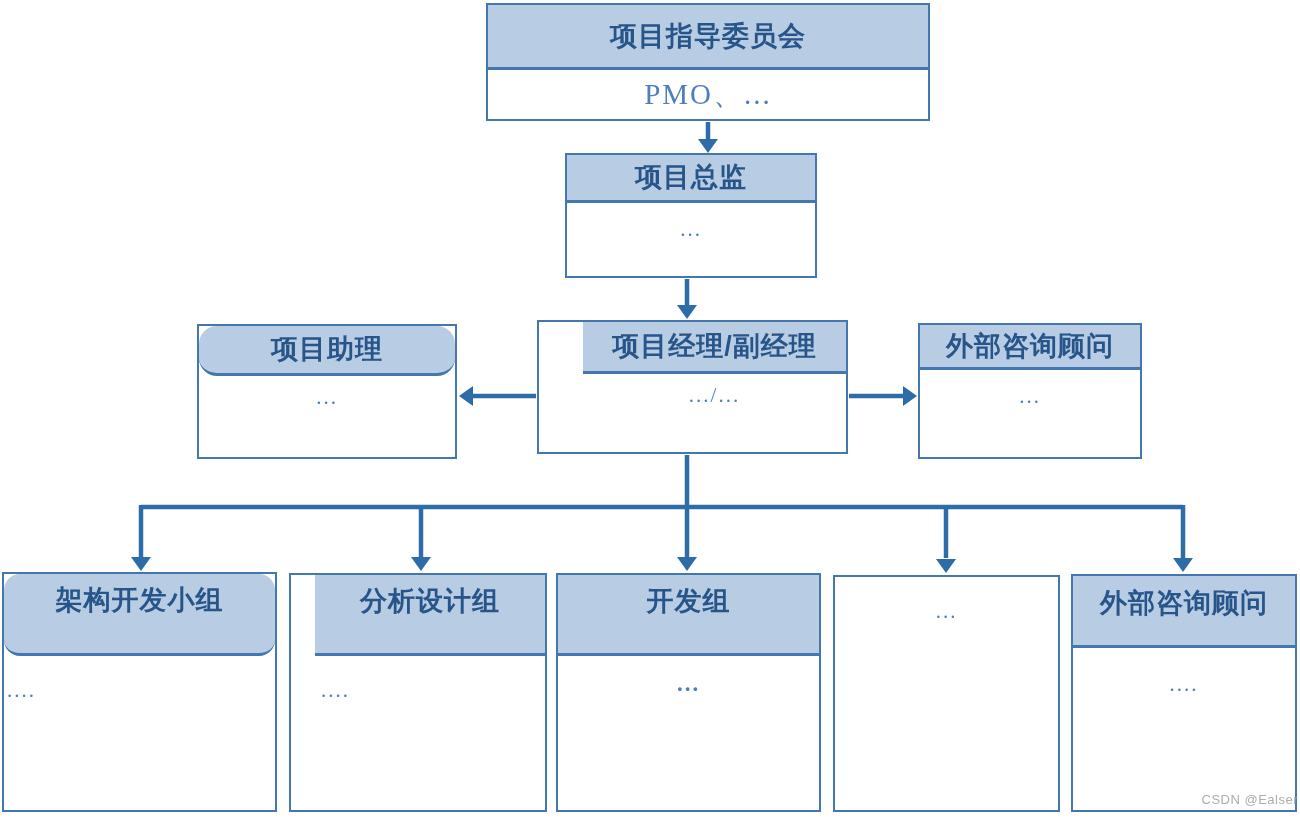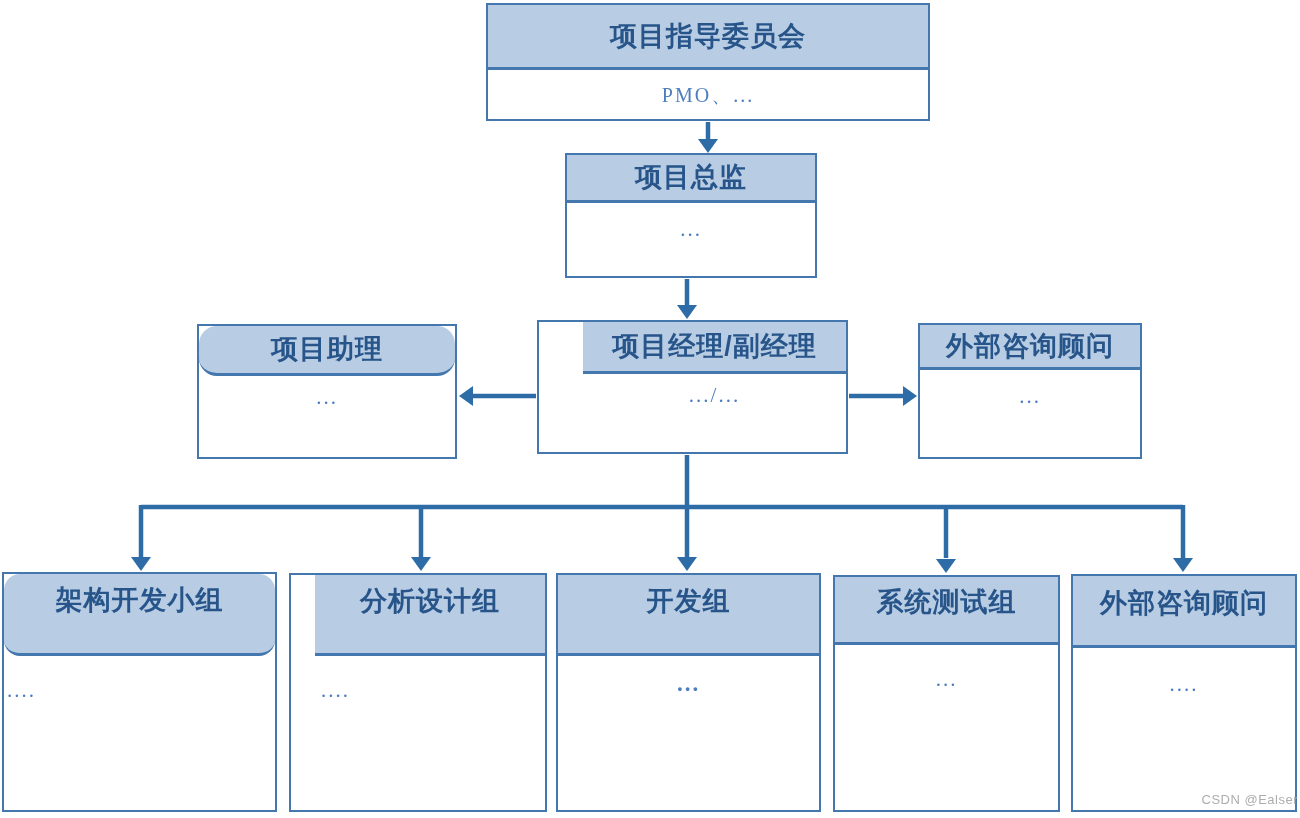--- a/index.html
+++ b/index.html
@@ -25,21 +25,21 @@
   .node-body {
     flex:1 1 auto; color:#4d7ebf;
     font-family:"Liberation Serif", serif; font-size:21px; line-height:1;
     display:flex; align-items:flex-start; justify-content:center;
     letter-spacing:2px;
   }
 
   
   .n-steering  { left:486px;  top:3px;   width:444px; height:118px; }
   .n-steering  .node-header { height:65px; }
-  .n-steering  .node-body   { align-items:center; font-size:20px; }
+  .n-steering  .node-body   { align-items:center; font-size:29px; }
 
   .n-director  { left:565px;  top:153px; width:252px; height:125px; }
   .n-director  .node-header { height:48px; }
   .n-director  .node-body   { padding-top:16px; }
 
   .n-assistant { left:197px;  top:324px; width:260px; height:135px; }
   .n-assistant .node-header { height:50px;border-radius:18px; }
   .n-assistant .node-body   { padding-top:11px; }
 
   .n-manager   { left:537px;  top:320px; width:311px; height:134px;padding-left:44px; }
@@ -155,21 +155,20 @@
     <div class="node-header">分析设计组</div>
     <div class="node-body">....</div>
   </div>
 
   <div class="node n-dev">
     <div class="node-header">开发组</div>
     <div class="node-body">...</div>
   </div>
 
   <div class="node n-test">
-    <div class="node-header">系统测试组</div>
     <div class="node-body">...</div>
   </div>
 
   <div class="node n-consult">
     <div class="node-header">外部咨询顾问</div>
     <div class="node-body">....</div>
   </div>
 
   <div class="watermark">CSDN @Ealser</div>
 

